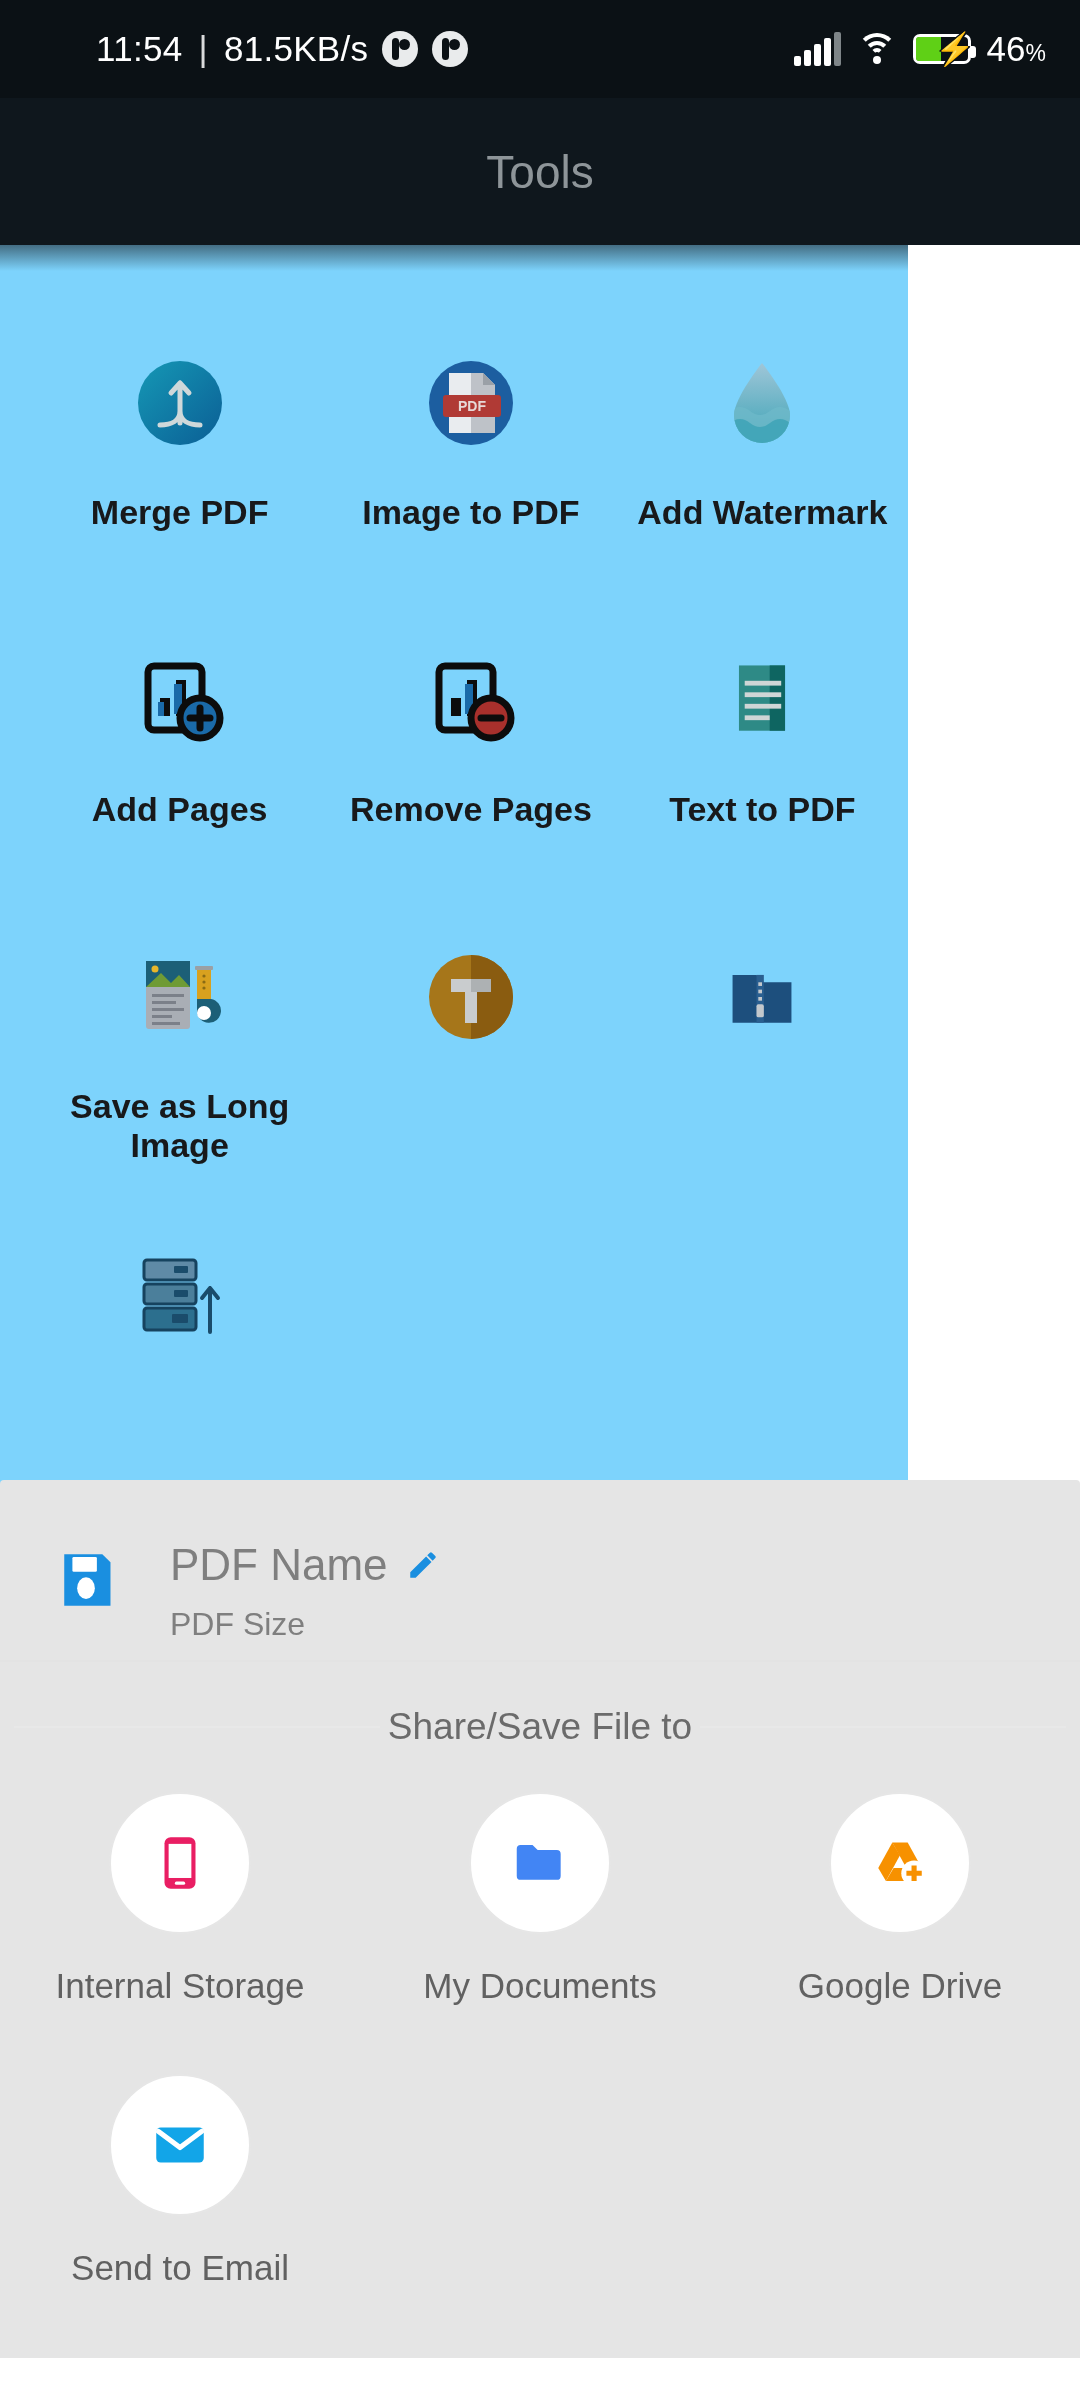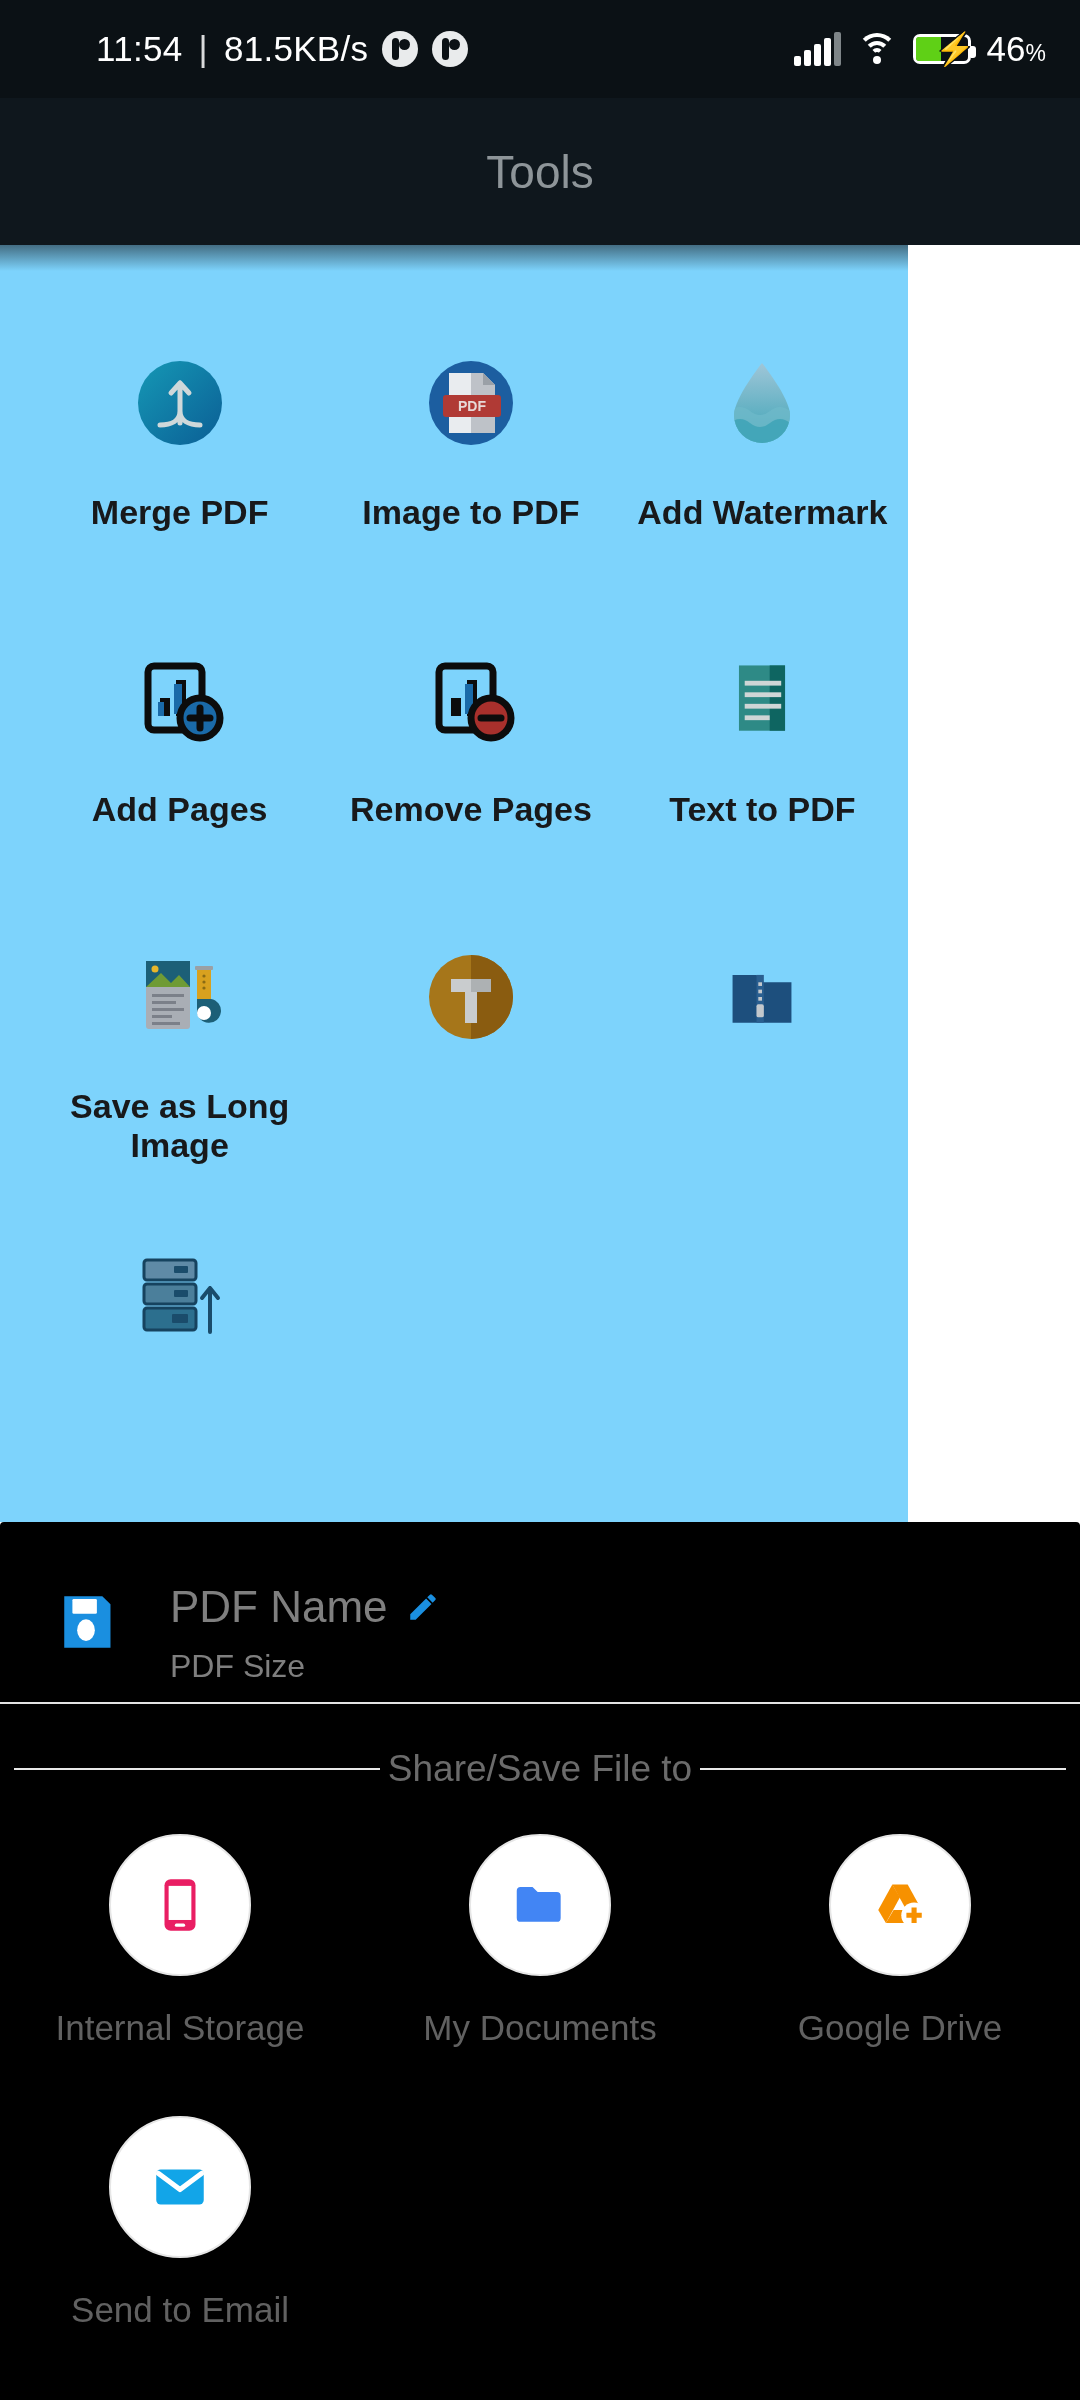--- a/index.html
+++ b/index.html
@@ -81,22 +81,22 @@
   .tool-grid { position: relative; display: grid; grid-template-columns: repeat(3, 1fr);
     padding-top: 60px; row-gap: 0; }
   .tool-cell { height: 297px; display: flex; flex-direction: column; align-items: center;
     justify-content: flex-start; padding-top: 46px; }
   .tool-icon { width: 104px; height: 104px; display:flex; align-items:center; justify-content:center; }
   .tool-label { margin-top: 38px; font-size: 34px; color: #18191b; text-align: center;
     line-height: 1.15; max-width: 300px; font-weight: 600; }
 
   
   #sheet {
-    position: absolute; top: 1522px; left: 0; width: 1080px; height: 878px;
-    background: #000000; border-radius: 4px 4px 0 0;
+    position: absolute; top: 1480px; left: 0; width: 1080px; height: 878px;
+    background: #e5e5e5; border-radius: 4px 4px 0 0;
   }
   .sheet-head { display: flex; align-items: flex-start; padding: 60px 0 0 52px; height: 180px; }
   .save-icon { width: 68px; height: 68px; flex: none; margin-top: 6px; }
   .head-text { margin-left: 50px; }
   .pdf-name-row { display: flex; align-items: center; gap: 18px; }
   .pdf-name { font-size: 44px; color: #7f7f7f; }
   .edit-pencil { width: 34px; height: 34px; }
   .pdf-size { font-size: 32px; color: #7f7f7f; margin-top: 16px; }
   .sheet-divider { width: 100%; height: 2px; background: #e3e3e3; }
 

